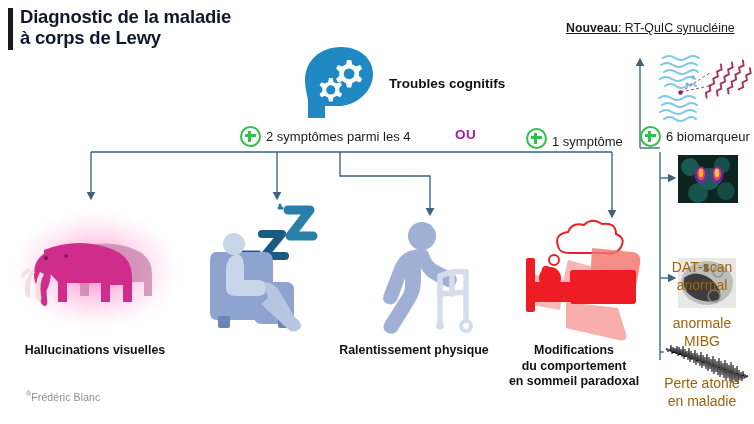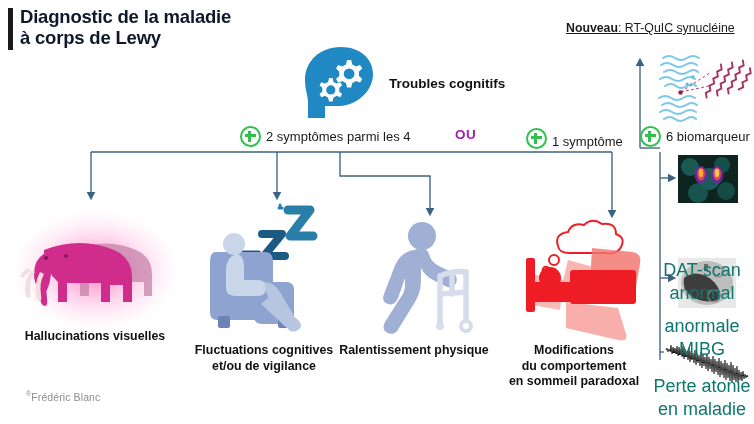--- a/index.html
+++ b/index.html
@@ -51,29 +51,29 @@
   
   #nouveau{left:566px;top:21px;font-size:12.3px;white-space:nowrap;text-decoration:underline;}
   #nouveau b{font-weight:700;}
   #rtquic-art{left:657px;top:46px;width:96px;height:80px;}
 
   
   .sym-label{
     position:absolute;text-align:center;font-size:12.4px;font-weight:700;
     line-height:1.25;color:#111;
   }
-  #lbl-hallu{left:6px;top:329px;width:178px;}
+  #lbl-hallu{left:6px;top:343px;width:178px;}
   #lbl-fluct{left:188px;top:343px;width:152px;}
   #lbl-ralent{left:332px;top:343px;width:164px;}
   #lbl-rbd{left:498px;top:343px;width:152px;}
 
   
   .bio-label{
-    position:absolute;text-align:center;font-size:18px;line-height:1.25;
-    color:#0f766e;font-weight:400;width:104px;
+    position:absolute;text-align:center;font-size:14px;line-height:1.25;
+    color:#a16207;font-weight:400;width:104px;
   }
   #lbl-dat{left:650px;top:259px;}
   #lbl-mibg{left:650px;top:315px;}
   #lbl-atonie{left:650px;top:375px;text-align:center;}
 
   
   #art-elephants{left:8px;top:198px;width:176px;height:140px;}
   #art-sleep{left:196px;top:196px;width:142px;height:142px;}
   #art-walker{left:358px;top:214px;width:126px;height:126px;}
   #art-rbd{left:506px;top:216px;width:150px;height:124px;}
@@ -311,24 +311,20 @@
 
   <svg id="art-emg" class="abs" viewBox="0 0 86 36">
     <rect width="86" height="36" fill="#ffffff"></rect>
     <g stroke="#2c2c2c" stroke-width="0.75">
       <path d="M2 18 l1 -2 l1 4 l1 -3 l1 2 l1 -6 l1 9 l1 -7 l1 5 l1 -4 l1 6 l1 -8 l1 10 l1 -9 l1 7 l1 -5 l1 8 l1 -11 l1 13 l1 -10 l1 8 l1 -6 l1 9 l1 -12 l1 14 l1 -11 l1 9 l1 -7 l1 10 l1 -13 l1 15 l1 -12 l1 10 l1 -8 l1 11 l1 -14 l1 16 l1 -13 l1 11 l1 -9 l1 12 l1 -15 l1 17 l1 -14 l1 12 l1 -10 l1 13 l1 -16 l1 18 l1 -15 l1 13 l1 -11 l1 14 l1 -17 l1 19 l1 -16 l1 14 l1 -12 l1 15 l1 -18 l1 20 l1 -17 l1 15 l1 -13 l1 16 l1 -19 l1 21 l1 -18 l1 15 l1 -12 l1 14 l1 -16 l1 17 l1 -13 l1 10 l1 -8 l1 9 l1 -10 l1 8 l1 -5 l1 4 l1 -3 l1 2"></path>
     </g>
   </svg>
 
   <div id="lbl-hallu" class="sym-label">Hallucinations visuelles</div>
 
-  <div id="lbl-fluct" class="sym-label">
-    <div>Fluctuations cognitives</div>
-    <div>et/ou de vigilance</div>
-  </div>
 
   <div id="lbl-ralent" class="sym-label">Ralentissement physique</div>
 
   <div id="lbl-rbd" class="sym-label">
     <div>Modifications</div>
     <div>du comportement</div>
     <div>en sommeil paradoxal</div>
   </div>
 
   <div id="lbl-dat" class="bio-label">

